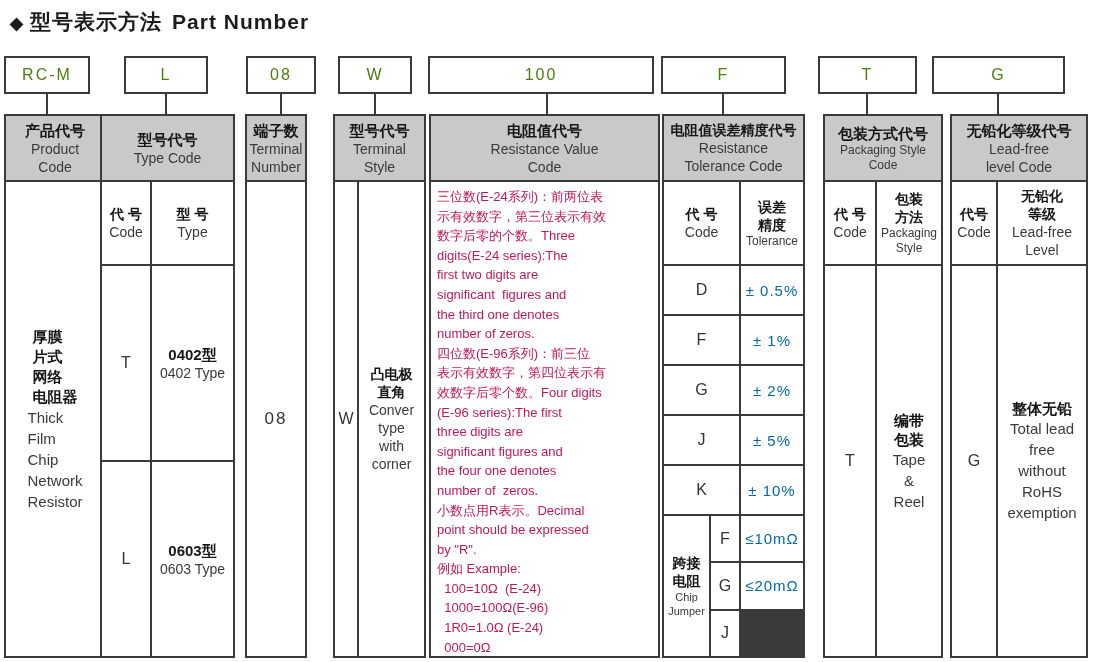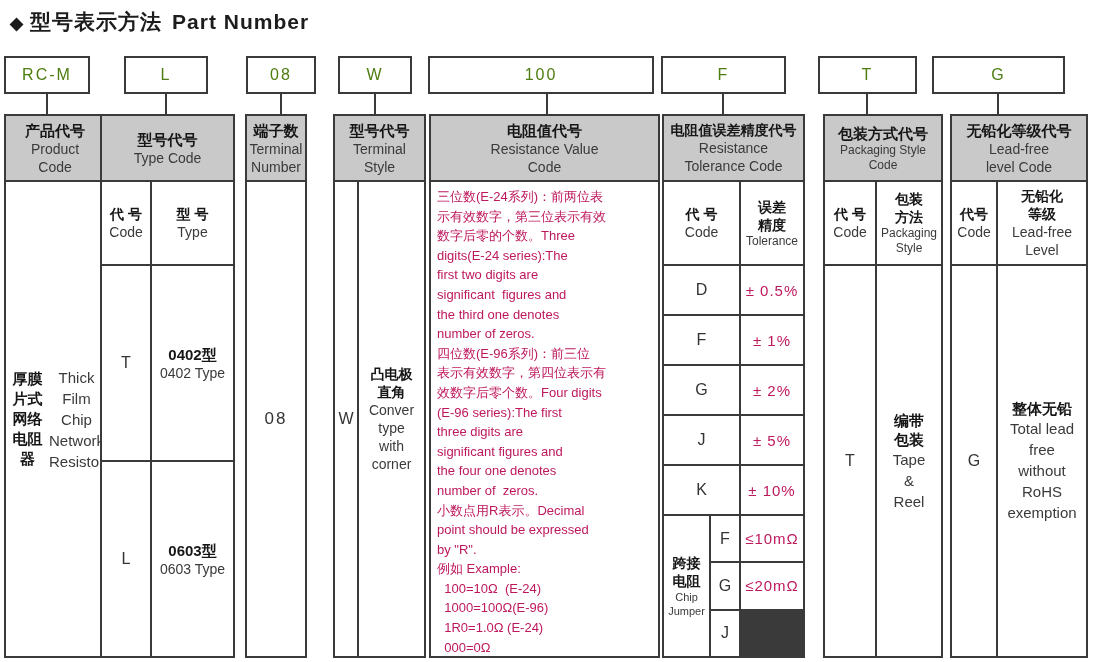--- a/index.html
+++ b/index.html
@@ -11,33 +11,33 @@
   .codebox{position:absolute;top:56px;height:38px;border:2px solid #3a3a3a;box-sizing:border-box;
            display:flex;align-items:center;justify-content:center;font-size:16px;
            letter-spacing:2px;color:#4d7c0f;background:#fff;}
   .connector{position:absolute;top:94px;width:2px;height:20px;background:#3a3a3a;}
   .col{position:absolute;top:114px;height:544px;border:2px solid #3a3a3a;box-sizing:border-box;
        display:flex;flex-direction:column;background:#fff;}
   .col-header{background:#c9c9c9;border-bottom:2px solid #3a3a3a;height:64px;flex:0 0 auto;
               display:flex;flex-direction:column;align-items:center;justify-content:center;
               text-align:center;}
   .col-body{flex:1 1 auto;min-height:0;}
-  .vcenter{display:flex;flex-direction:row;align-items:center;justify-content:center;text-align:center;}
+  .vcenter{display:flex;flex-direction:column;align-items:center;justify-content:center;}
   .zh{font-weight:bold;font-size:15px;line-height:19px;white-space:pre-line;color:#161616;}
   .en{font-size:14px;line-height:18px;white-space:pre-line;color:#3a3a3a;}
   .en.small{font-size:12px;line-height:15px;}
   .en.tiny{font-size:11px;line-height:14px;}
   .zh.small{font-size:14px;line-height:18px;}
   .body-zh{font-size:15px;line-height:20px;}
   .body-en{font-size:15px;line-height:21px;}
   .grid{display:grid;gap:2px;background:#3a3a3a;height:100%;}
   .cell{background:#fff;display:flex;flex-direction:column;align-items:center;justify-content:center;
         text-align:center;min-height:0;min-width:0;}
   .code-letter{font-size:16px;color:#333;}
-  .value-text{font-size:15px;color:#be185d;letter-spacing:1px;}
+  .value-text{font-size:15px;color:#0369a1;letter-spacing:1px;}
   .big-num{font-size:17px;letter-spacing:2px;color:#333;}
   .rv-text{white-space:pre-wrap;text-align:left;font-size:13px;line-height:19.6px;
            padding:5px 4px 0 6px;color:#be185d;}
 </style>
 </head>
 <body>
 
 <div class="canvas">
 
   <div class="title">

